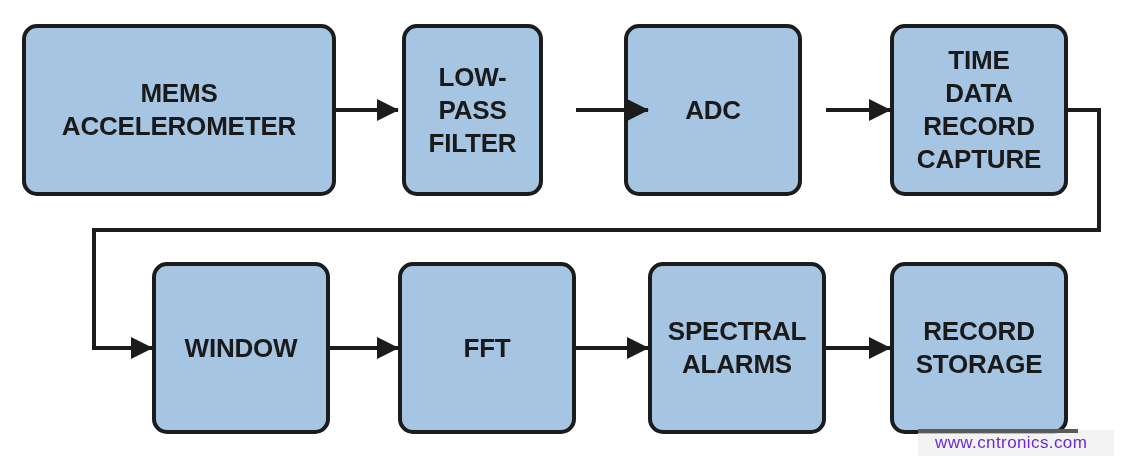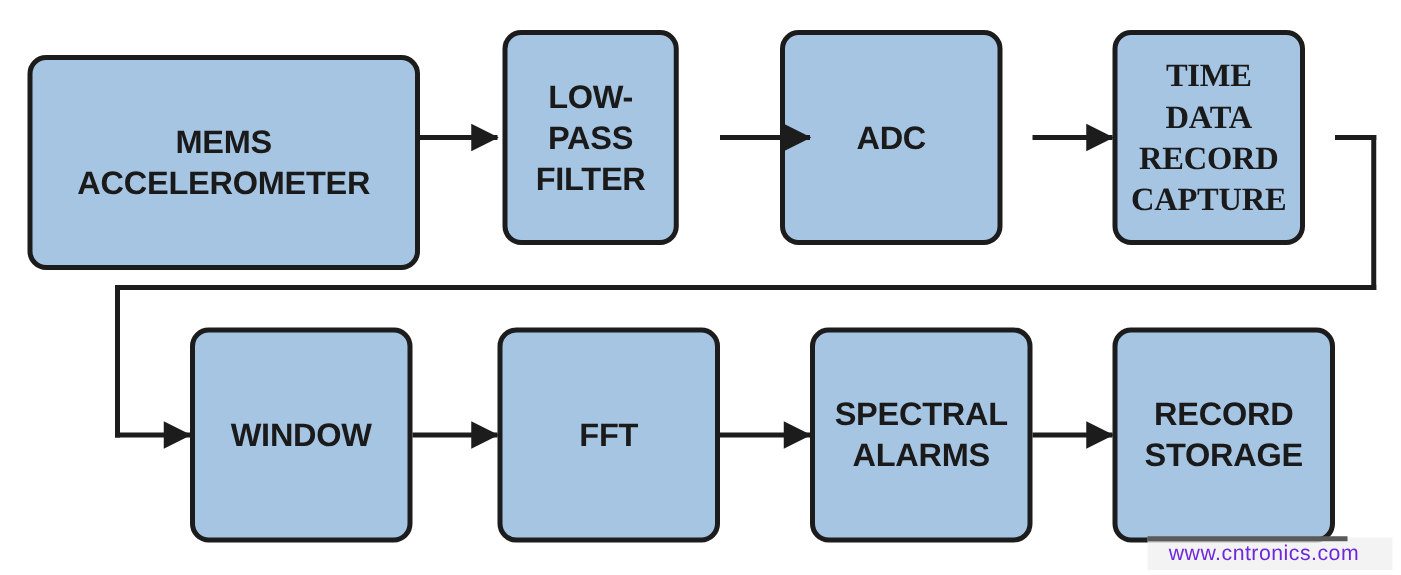--- a/index.html
+++ b/index.html
@@ -96,36 +96,36 @@
     position: absolute;
     background: #5a5a5a;
     height: 4px;
   }
 </style>
 </head>
 <body>
 
 <div id="canvas">
 
-  <div class="block" style="left:22px; top:24px; width:314px; height:172px;margin-top:20px;">
+  <div class="block" style="left:22px; top:24px; width:314px; height:172px;">
     <span class="block-label">MEMS
 ACCELEROMETER</span>
   </div>
 
   <div class="block" style="left:402px; top:24px; width:141px; height:172px;">
     <span class="block-label">LOW-
 PASS
 FILTER</span>
   </div>
 
   <div class="block" style="left:624px; top:24px; width:178px; height:172px;">
     <span class="block-label">ADC</span>
   </div>
 
-  <div class="block" style="left:890px; top:24px; width:154px; height:172px;font-family:Liberation Serif, serif;">
+  <div class="block" style="left:890px; top:24px; width:178px; height:172px;">
     <span class="block-label">TIME
 DATA
 RECORD
 CAPTURE</span>
   </div>
 
   <div class="arrow" style="left:336px; top:108px; width:62px;"></div>
   <div class="arrow" style="left:576px; top:108px; width:72px;"></div>
   <div class="arrow" style="left:826px; top:108px; width:64px;"></div>
 

